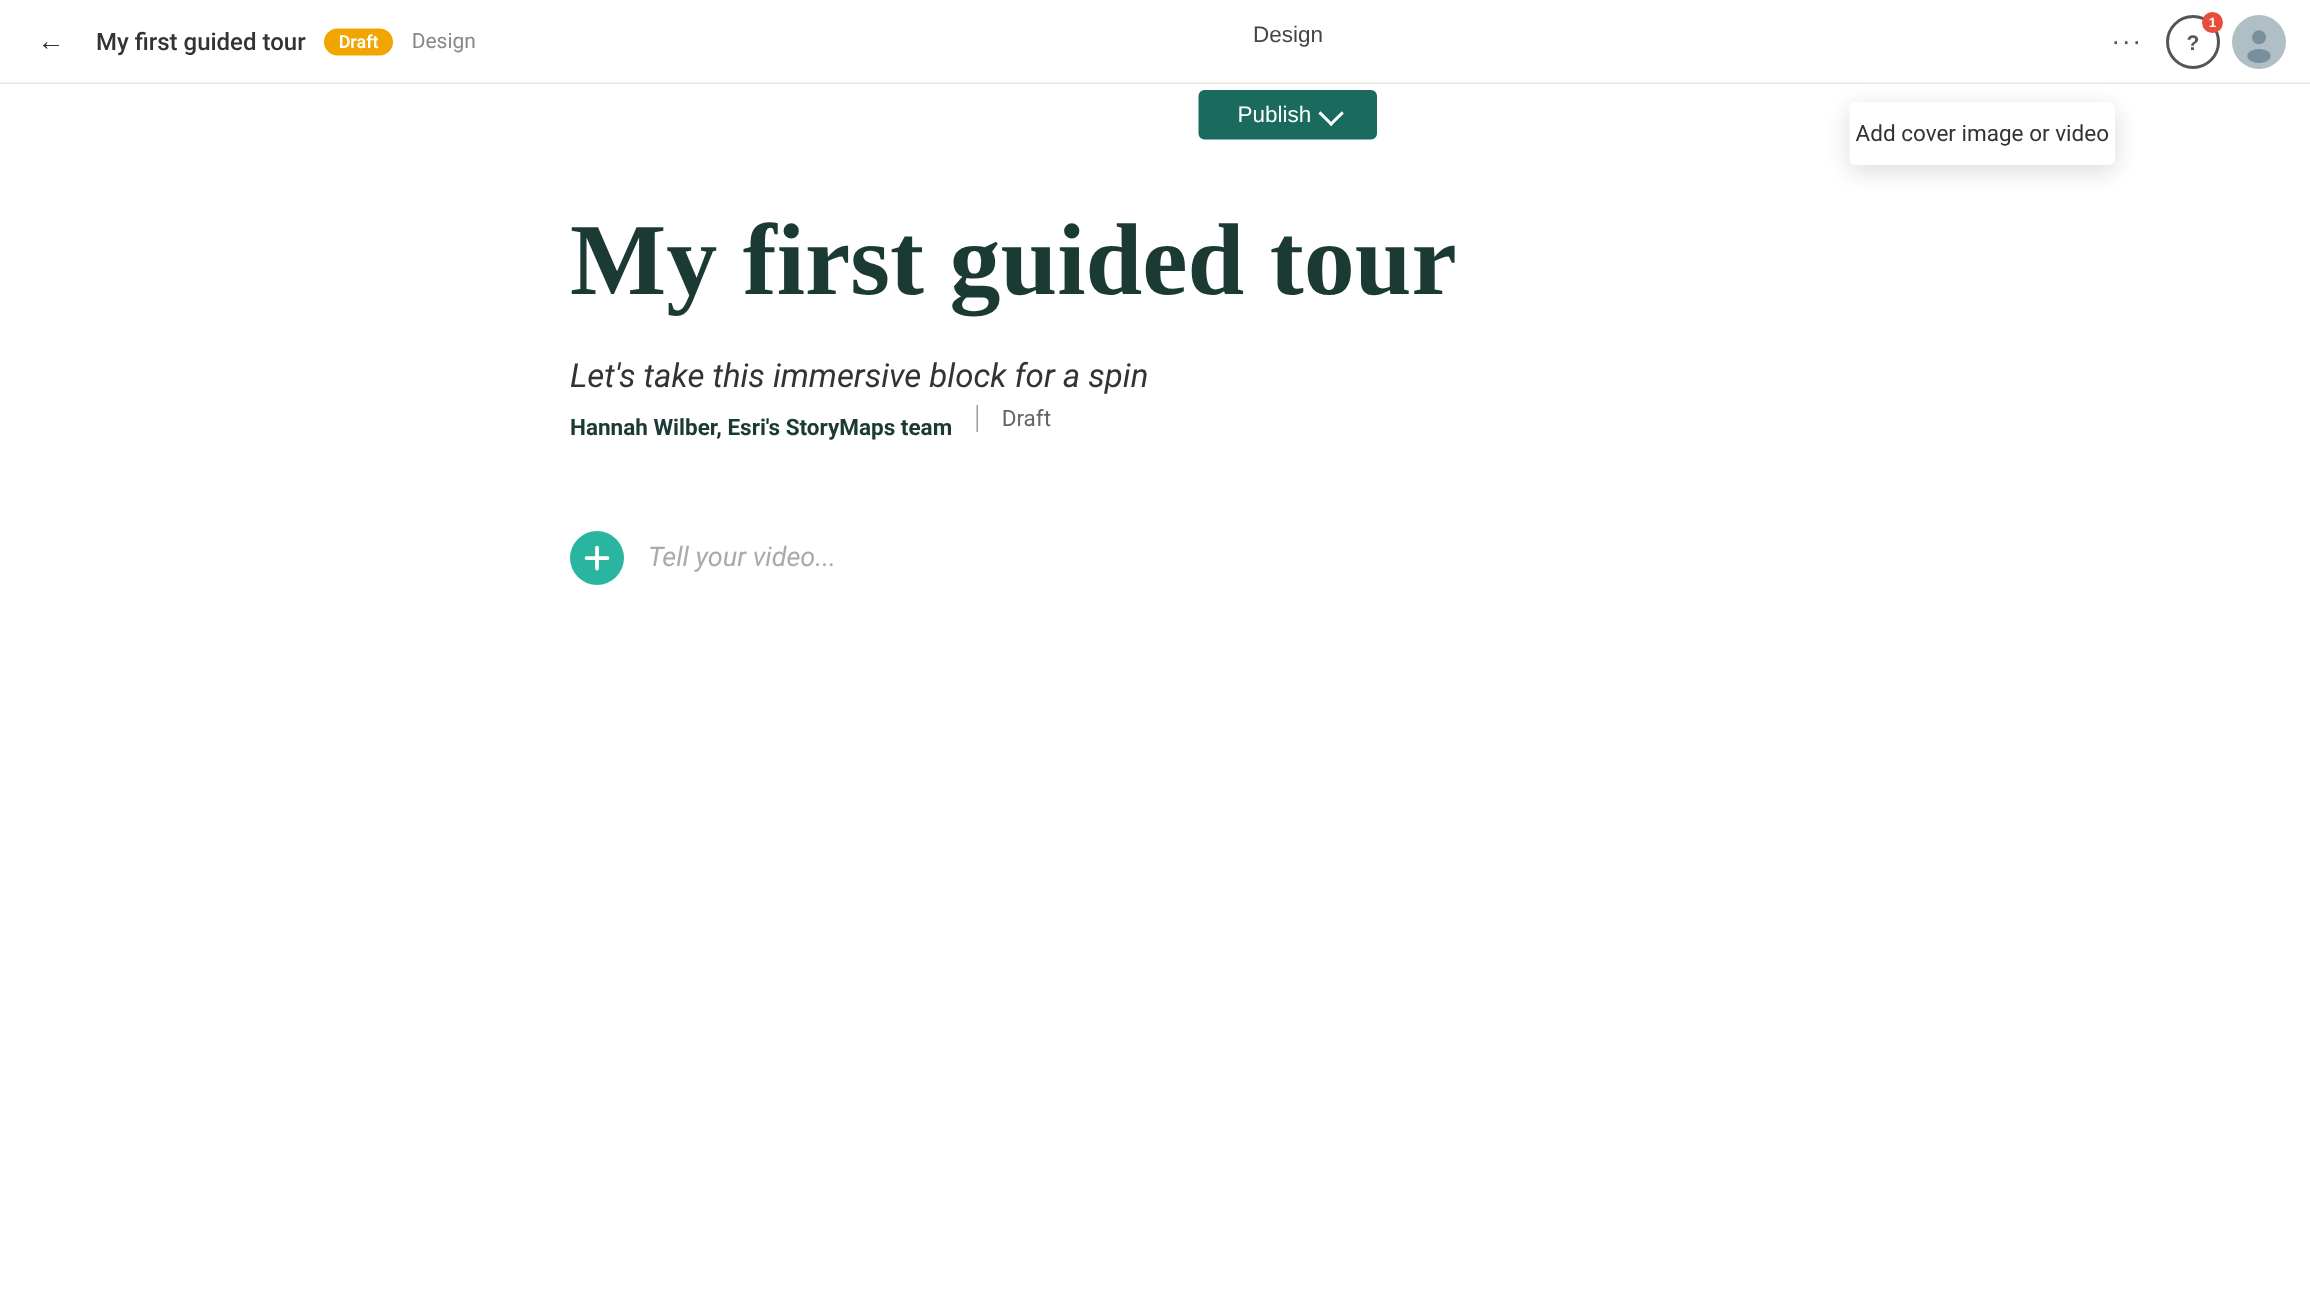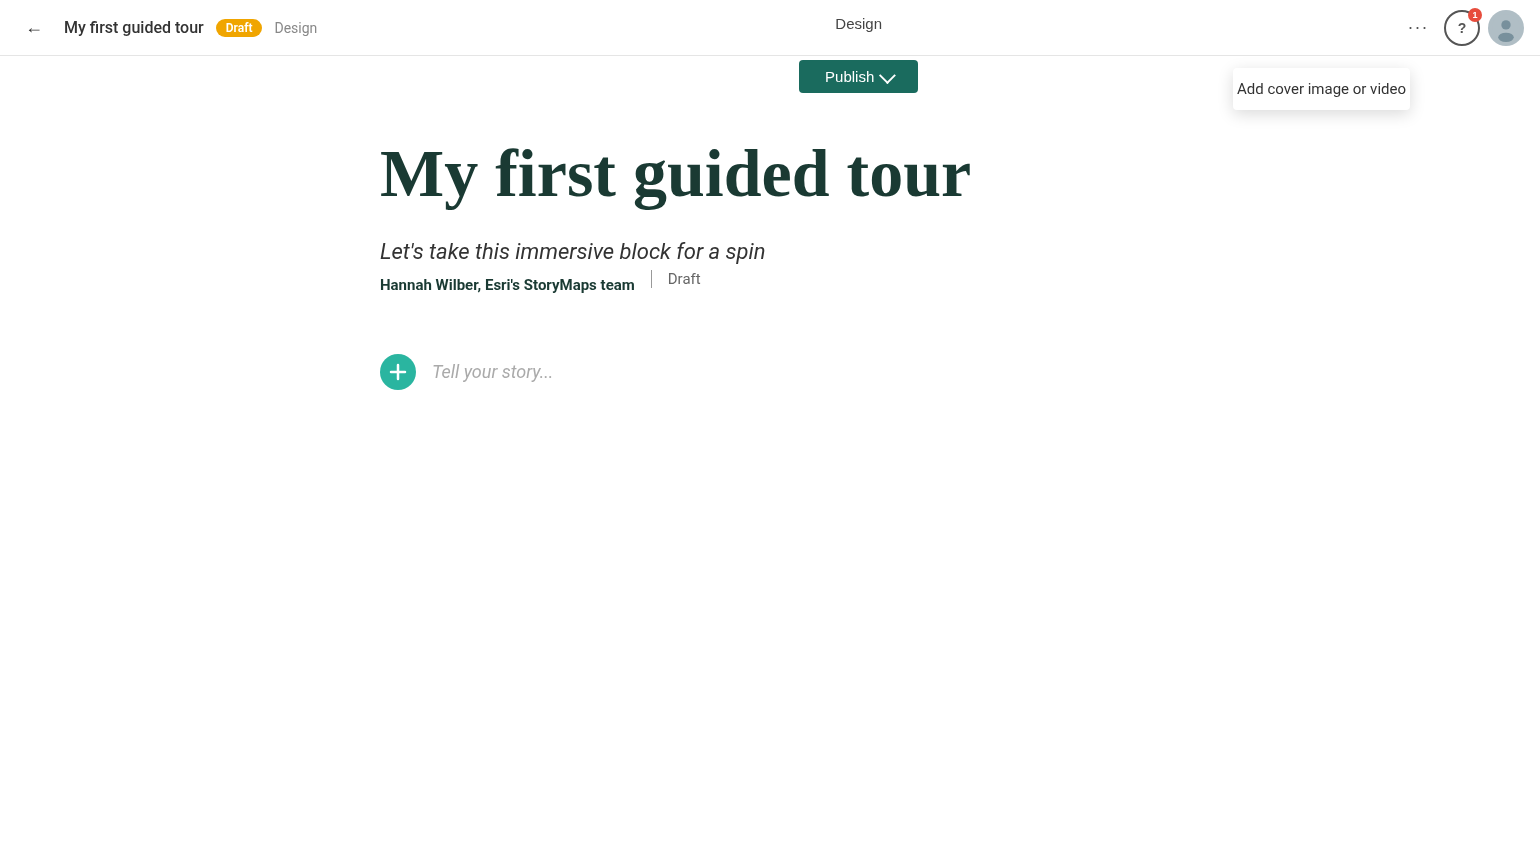--- a/index.html
+++ b/index.html
@@ -333,16 +333,16 @@
       <div class="meta-divider"></div>
       <span class="story-status">Draft</span>
     </div>
     <div class="story-editor">
       <button class="add-block-btn">
         <svg viewBox="0 0 18 18" fill="none" xmlns="http://www.w3.org/2000/svg">
           <line x1="9" y1="2" x2="9" y2="16" stroke="white" stroke-width="2.5" stroke-linecap="round"></line>
           <line x1="2" y1="9" x2="16" y2="9" stroke="white" stroke-width="2.5" stroke-linecap="round"></line>
         </svg>
       </button>
-      <span class="story-placeholder">Tell your story...</span>
+      <span class="story-placeholder">Tell your video...</span>
     </div>
   </div>
 </main>
 
 </body></html>

